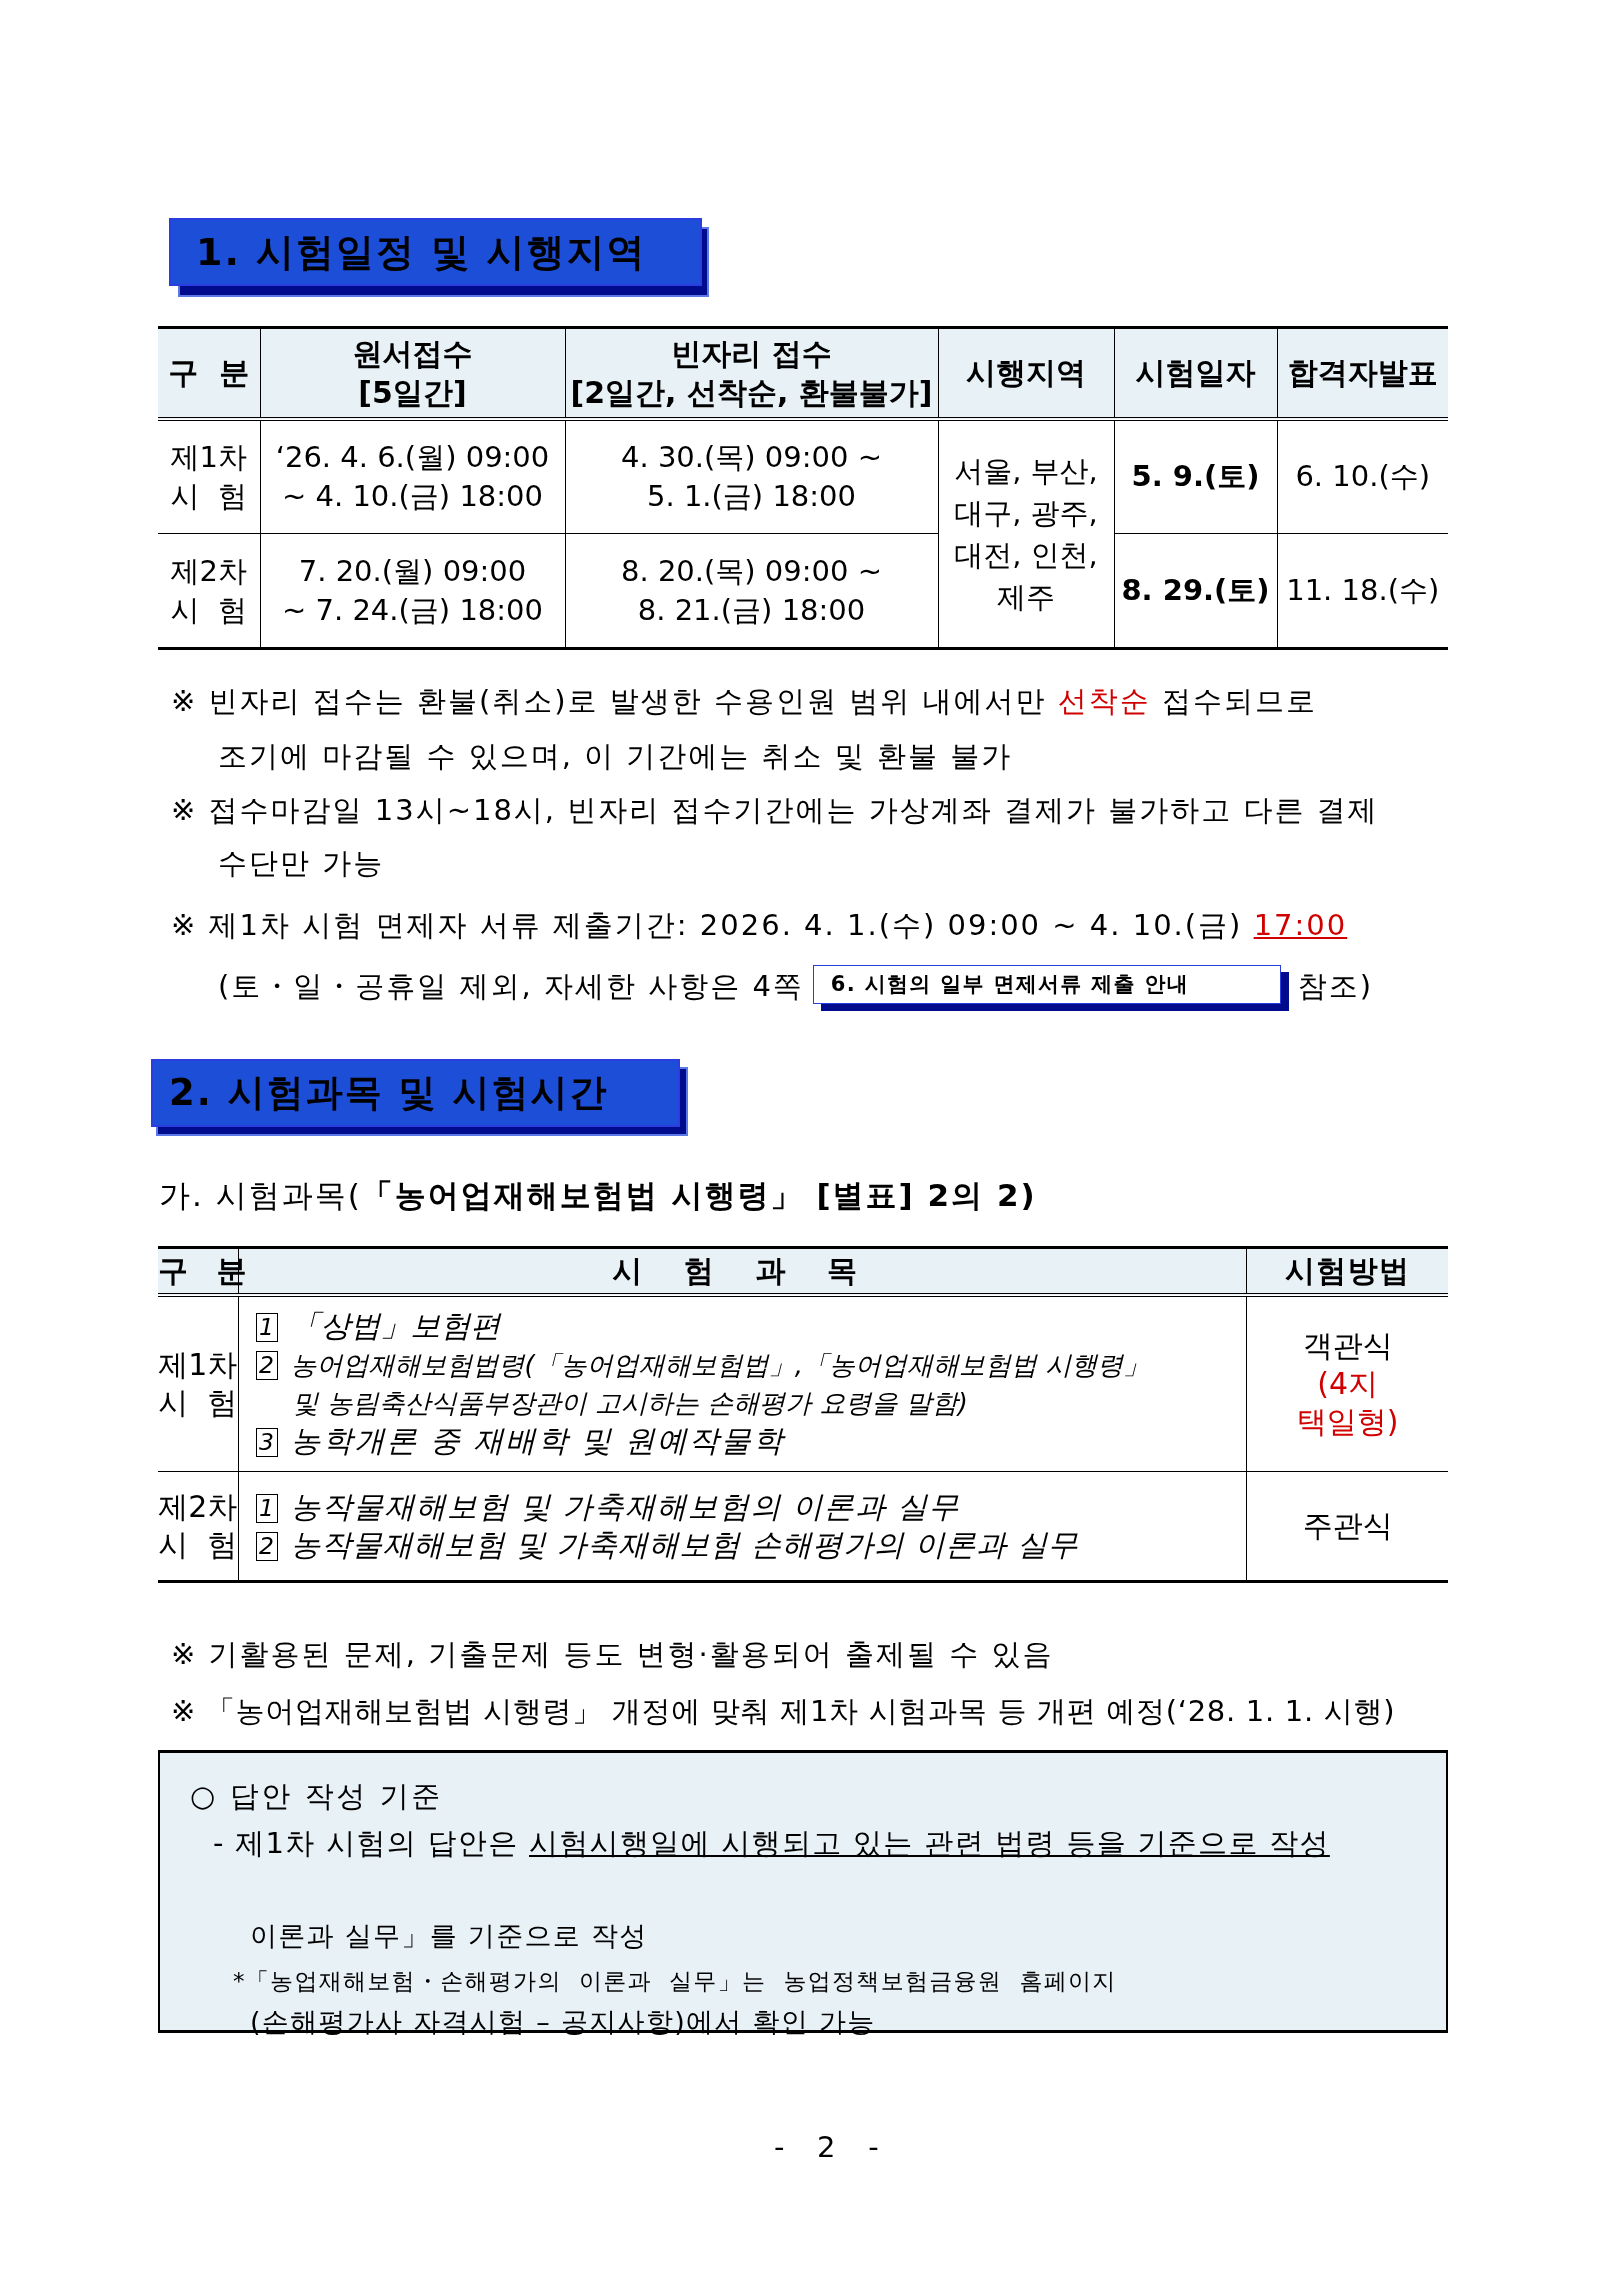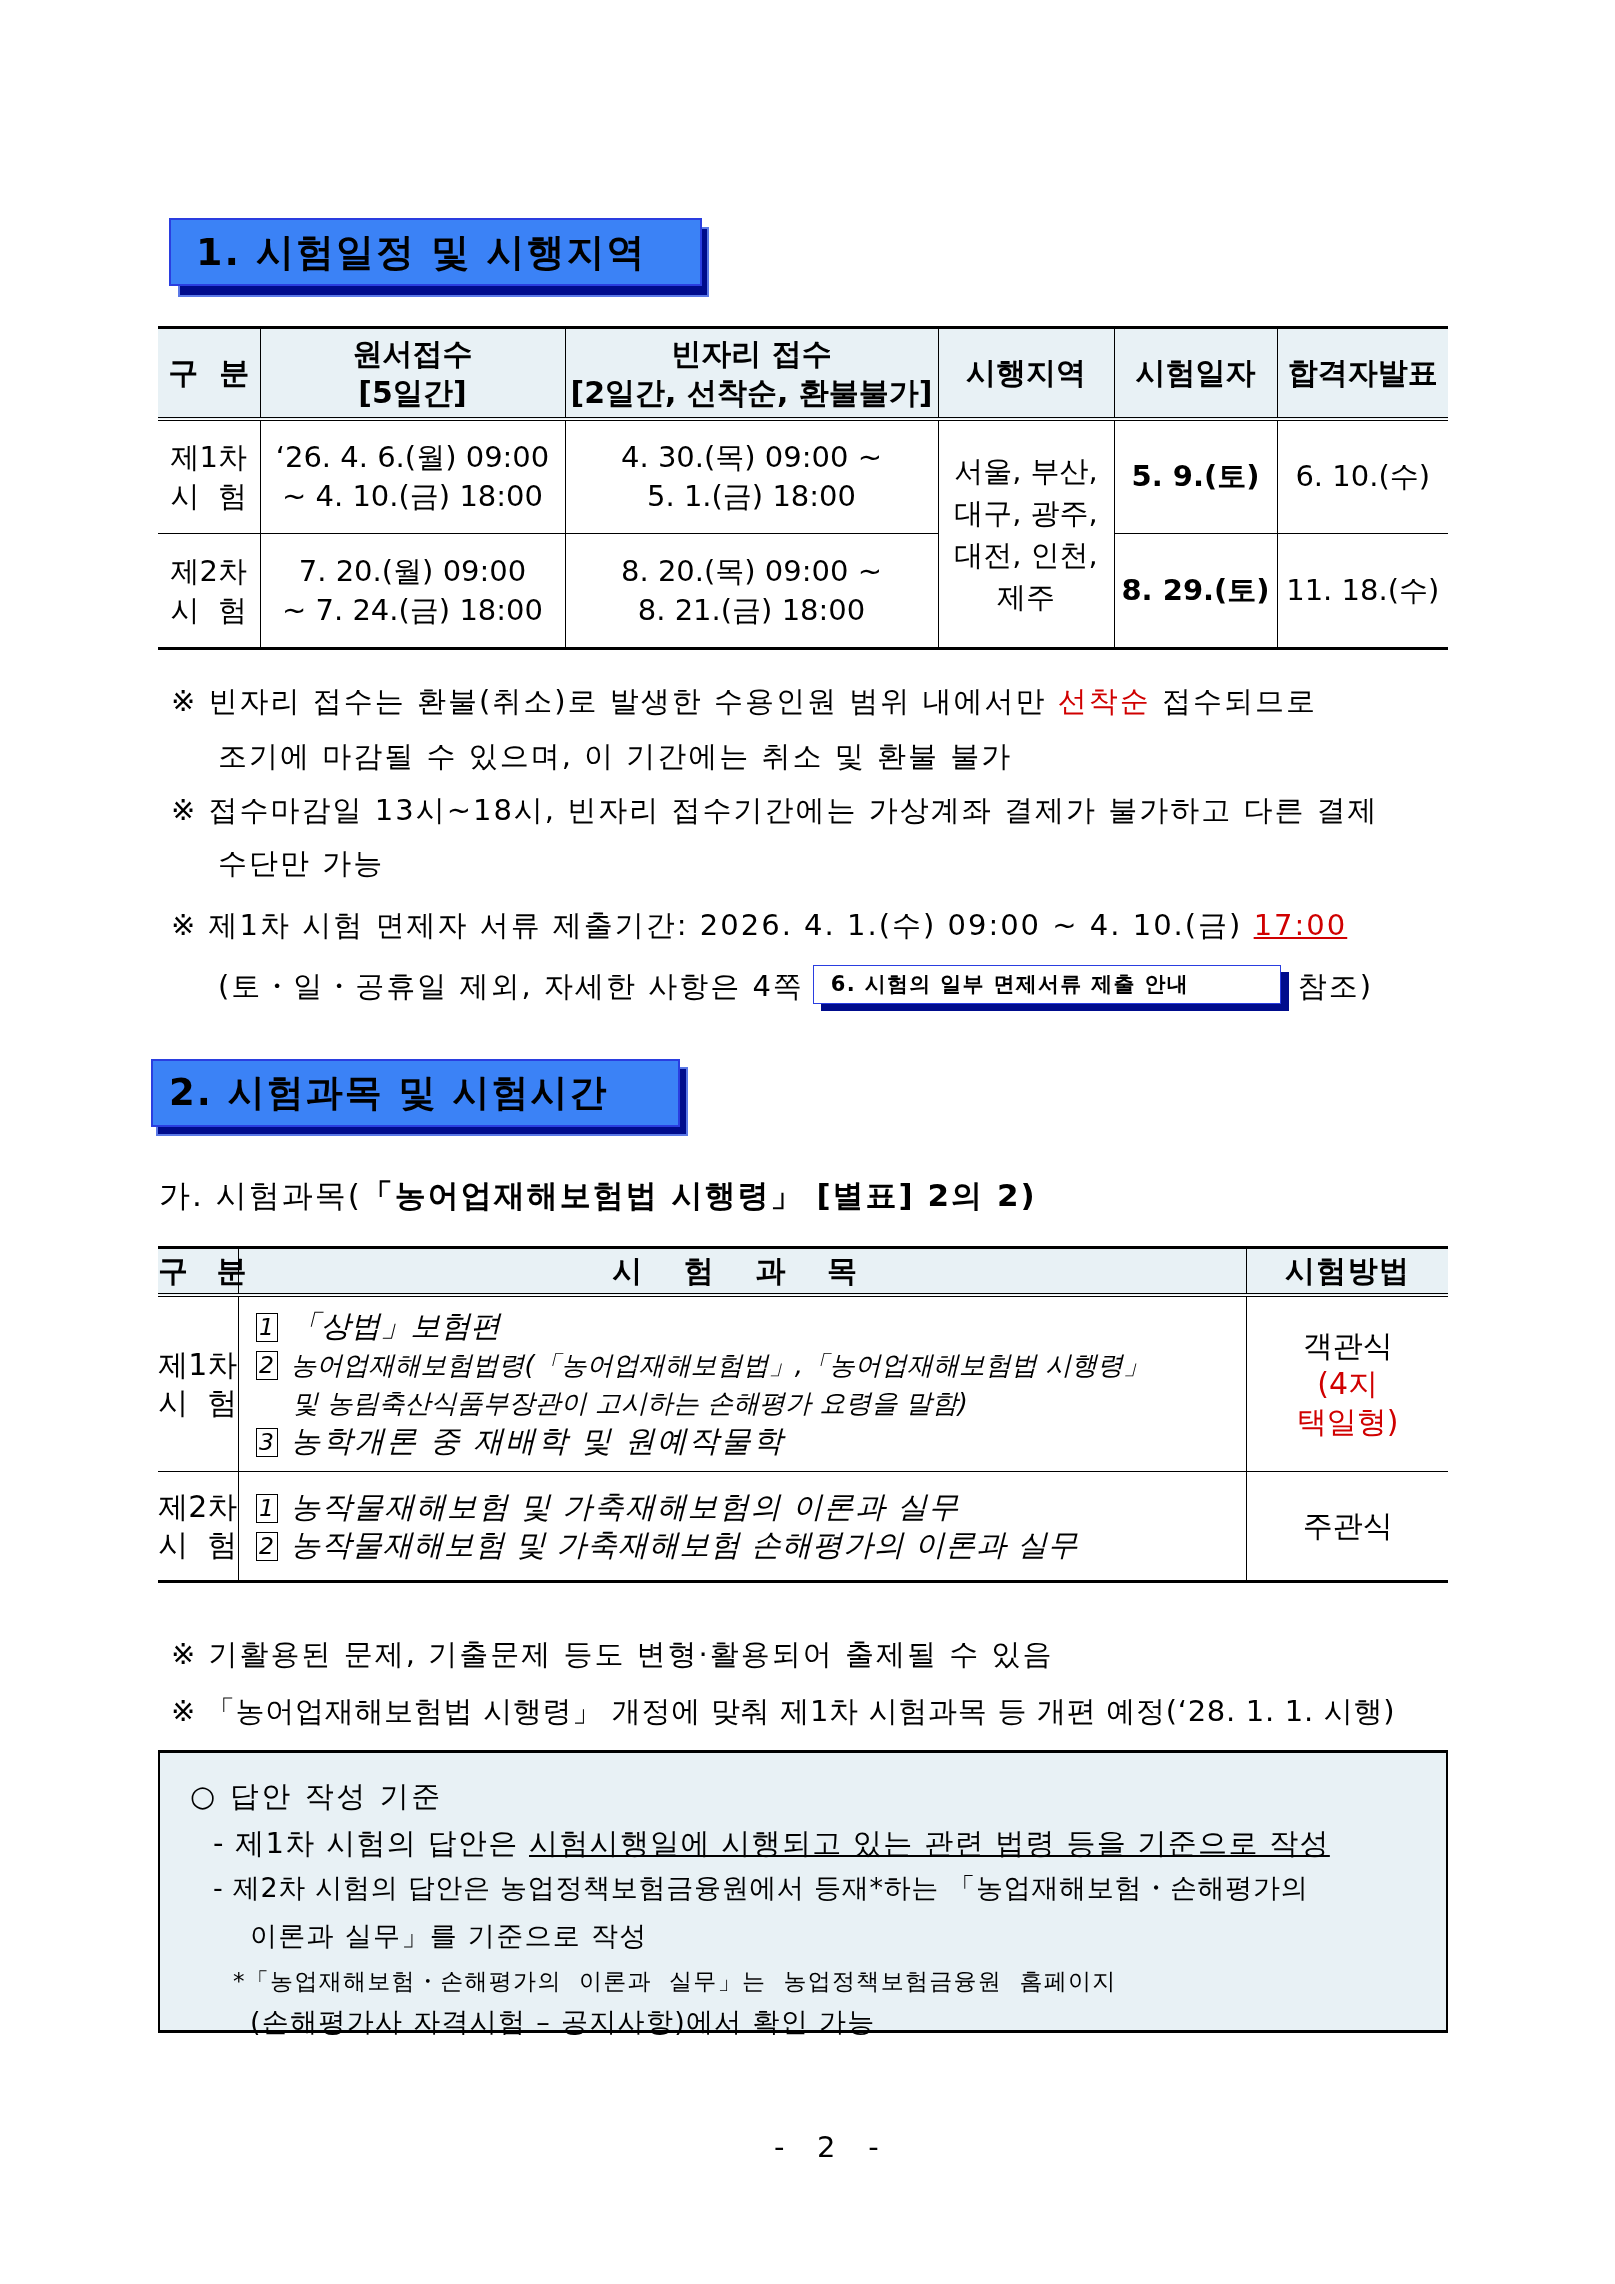--- a/index.html
+++ b/index.html
@@ -6,21 +6,21 @@
   body {
     width: 1616px; height: 2284px; position: relative; overflow: hidden;
     font-family: "DejaVu Sans", "Liberation Sans", sans-serif; color: #000;
   }
   .abs { position: absolute; }
 
   
   .sec-box { position: absolute; }
   .sec-shadow { position: absolute; background: #000c8c; border: 2px solid #5a78e6; box-sizing: border-box; }
   .sec-face {
-    position: absolute; background: #3b82f6; border: 2px solid #2a3ee0; box-sizing: border-box;
+    position: absolute; background: #1d4ed8; border: 2px solid #2a3ee0; box-sizing: border-box;
     display: flex; align-items: center; font-weight: bold; letter-spacing: 2px;
   }
 
   
   table { border-collapse: collapse; position: absolute; table-layout: fixed; }
   .t1 { left: 158px; top: 326px; width: 1290px; }
   .t1 th, .t1 td { border-left: 1.3px solid #000; border-right: 1.3px solid #000; text-align: center; vertical-align: middle; font-size: 29px; line-height: 39px; padding: 0; }
   .t1 th:first-child, .t1 td:first-child { border-left: none; }
   .t1 th:last-child, .t1 td:last-child { border-right: none; }
   .t1 thead tr { background: #e8f1f5; height: 91px; }
@@ -230,20 +230,19 @@
 <div class="note" style="top:1693px; letter-spacing:0.7px;">
   <span>※</span>
   <span>「농어업재해보험법 시행령」 개정에 맞춰 제1차 시험과목 등 개편 예정(‘28. 1. 1. 시행)</span>
 </div>
 
 <div class="criteria">
   <div class="line" style="left:30px; top:25px; letter-spacing:2.6px;">○ 답안 작성 기준</div>
   <div class="line" style="left:53px; top:72px;">
     <span>- 제1차 시험의 답안은 </span><span class="uline">시험시행일에 시행되고 있는 관련 법령 등을 기준으로 작성</span>
   </div>
-  <div class="line" style="left:53px; top:116px; font-size:27px; letter-spacing:0.7px;">- 제2차 시험의 답안은 농업정책보험금융원에서 등재*하는 「농업재해보험・손해평가의</div>
   <div class="line" style="left:90px; top:164px; font-size:27px;">이론과 실무」를 기준으로 작성</div>
   <div class="line" style="left:73px; top:210px; font-size:23px; white-space:pre;">*「농업재해보험・손해평가의  이론과  실무」는  농업정책보험금융원  홈페이지</div>
   <div class="line" style="left:90px; top:250px; font-size:27px;">(손해평가사 자격시험 – 공지사항)에서 확인 가능</div>
 </div>
 
 <div class="page-num">- 2 -</div>
 
 
 </body></html>

